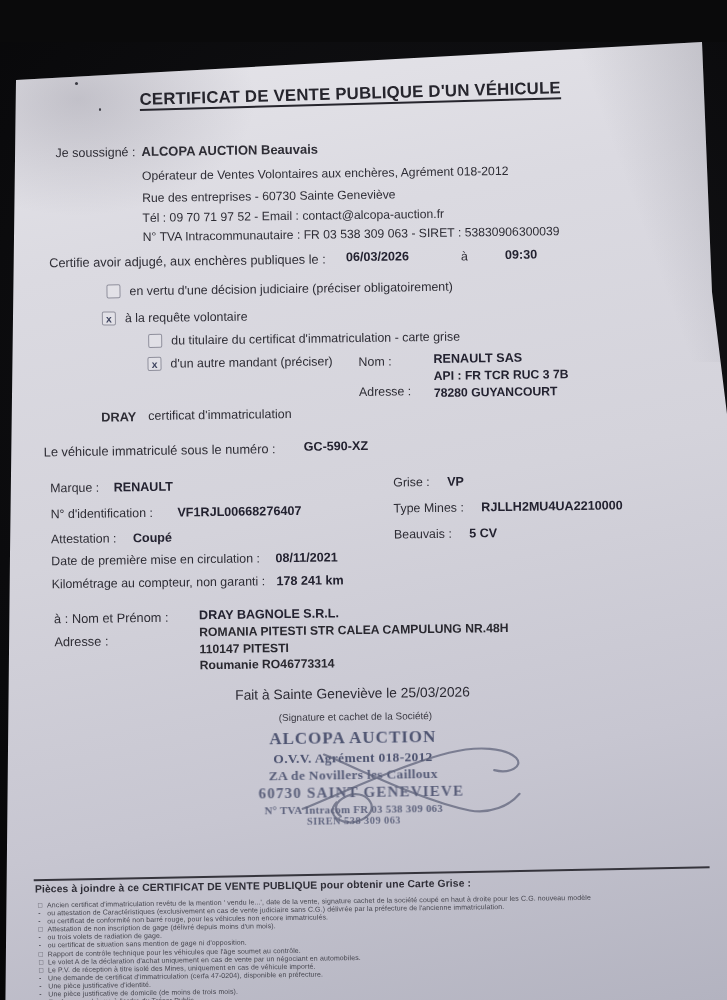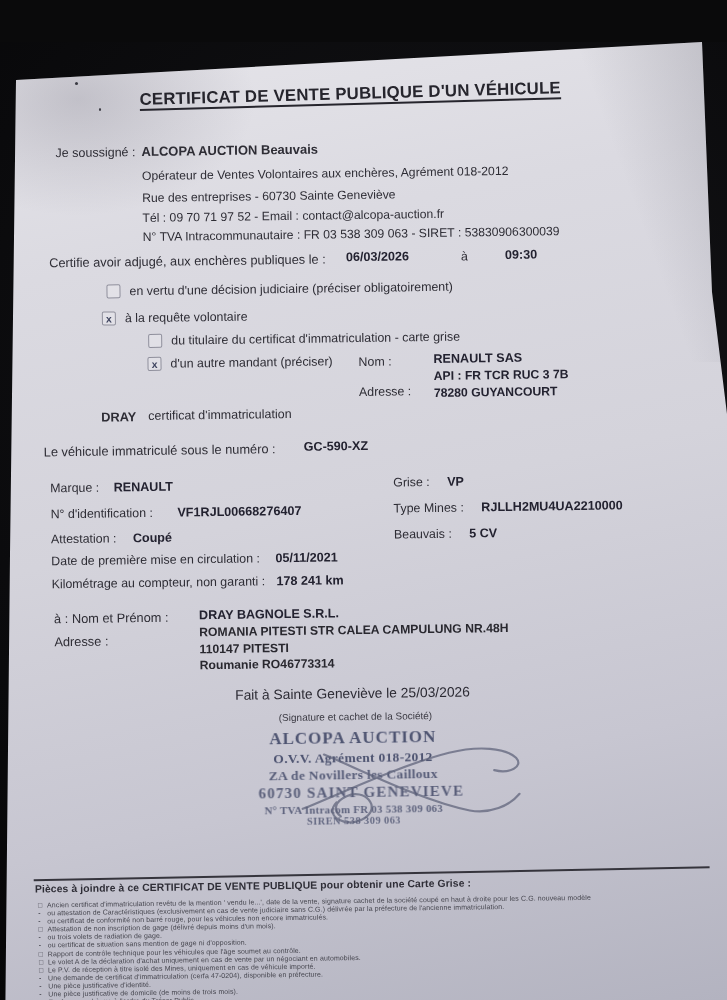--- a/index.html
+++ b/index.html
@@ -118,21 +118,21 @@
       <div class="abs" style="left:58px;top:458px;">
         <span class="lbl">N° d'identification :</span>
         <span class="val" style="margin-left:20px;">VF1RJL00668276407</span>
       </div>
       <div class="abs" style="left:58px;top:483px;">
         <span class="lbl">Attestation :</span>
         <span class="val" style="margin-left:12px;">Coupé</span>
       </div>
       <div class="abs" style="left:58px;top:505px;">
         <span class="lbl">Date de première mise en circulation :</span>
-        <span class="val" style="margin-left:11px;">05/11/2021</span>
+        <span class="val" style="margin-left:11px;">08/11/2021</span>
       </div>
       <div class="abs" style="left:58px;top:528px;">
         <span class="lbl">Kilométrage au compteur, non garanti :</span>
         <span class="val" style="margin-left:7px;">178 241 km</span>
       </div>
 
       <div class="abs" style="left:401px;top:431px;">
         <span class="lbl">Grise :</span>
         <span class="val" style="margin-left:13px;">VP</span>
       </div>

